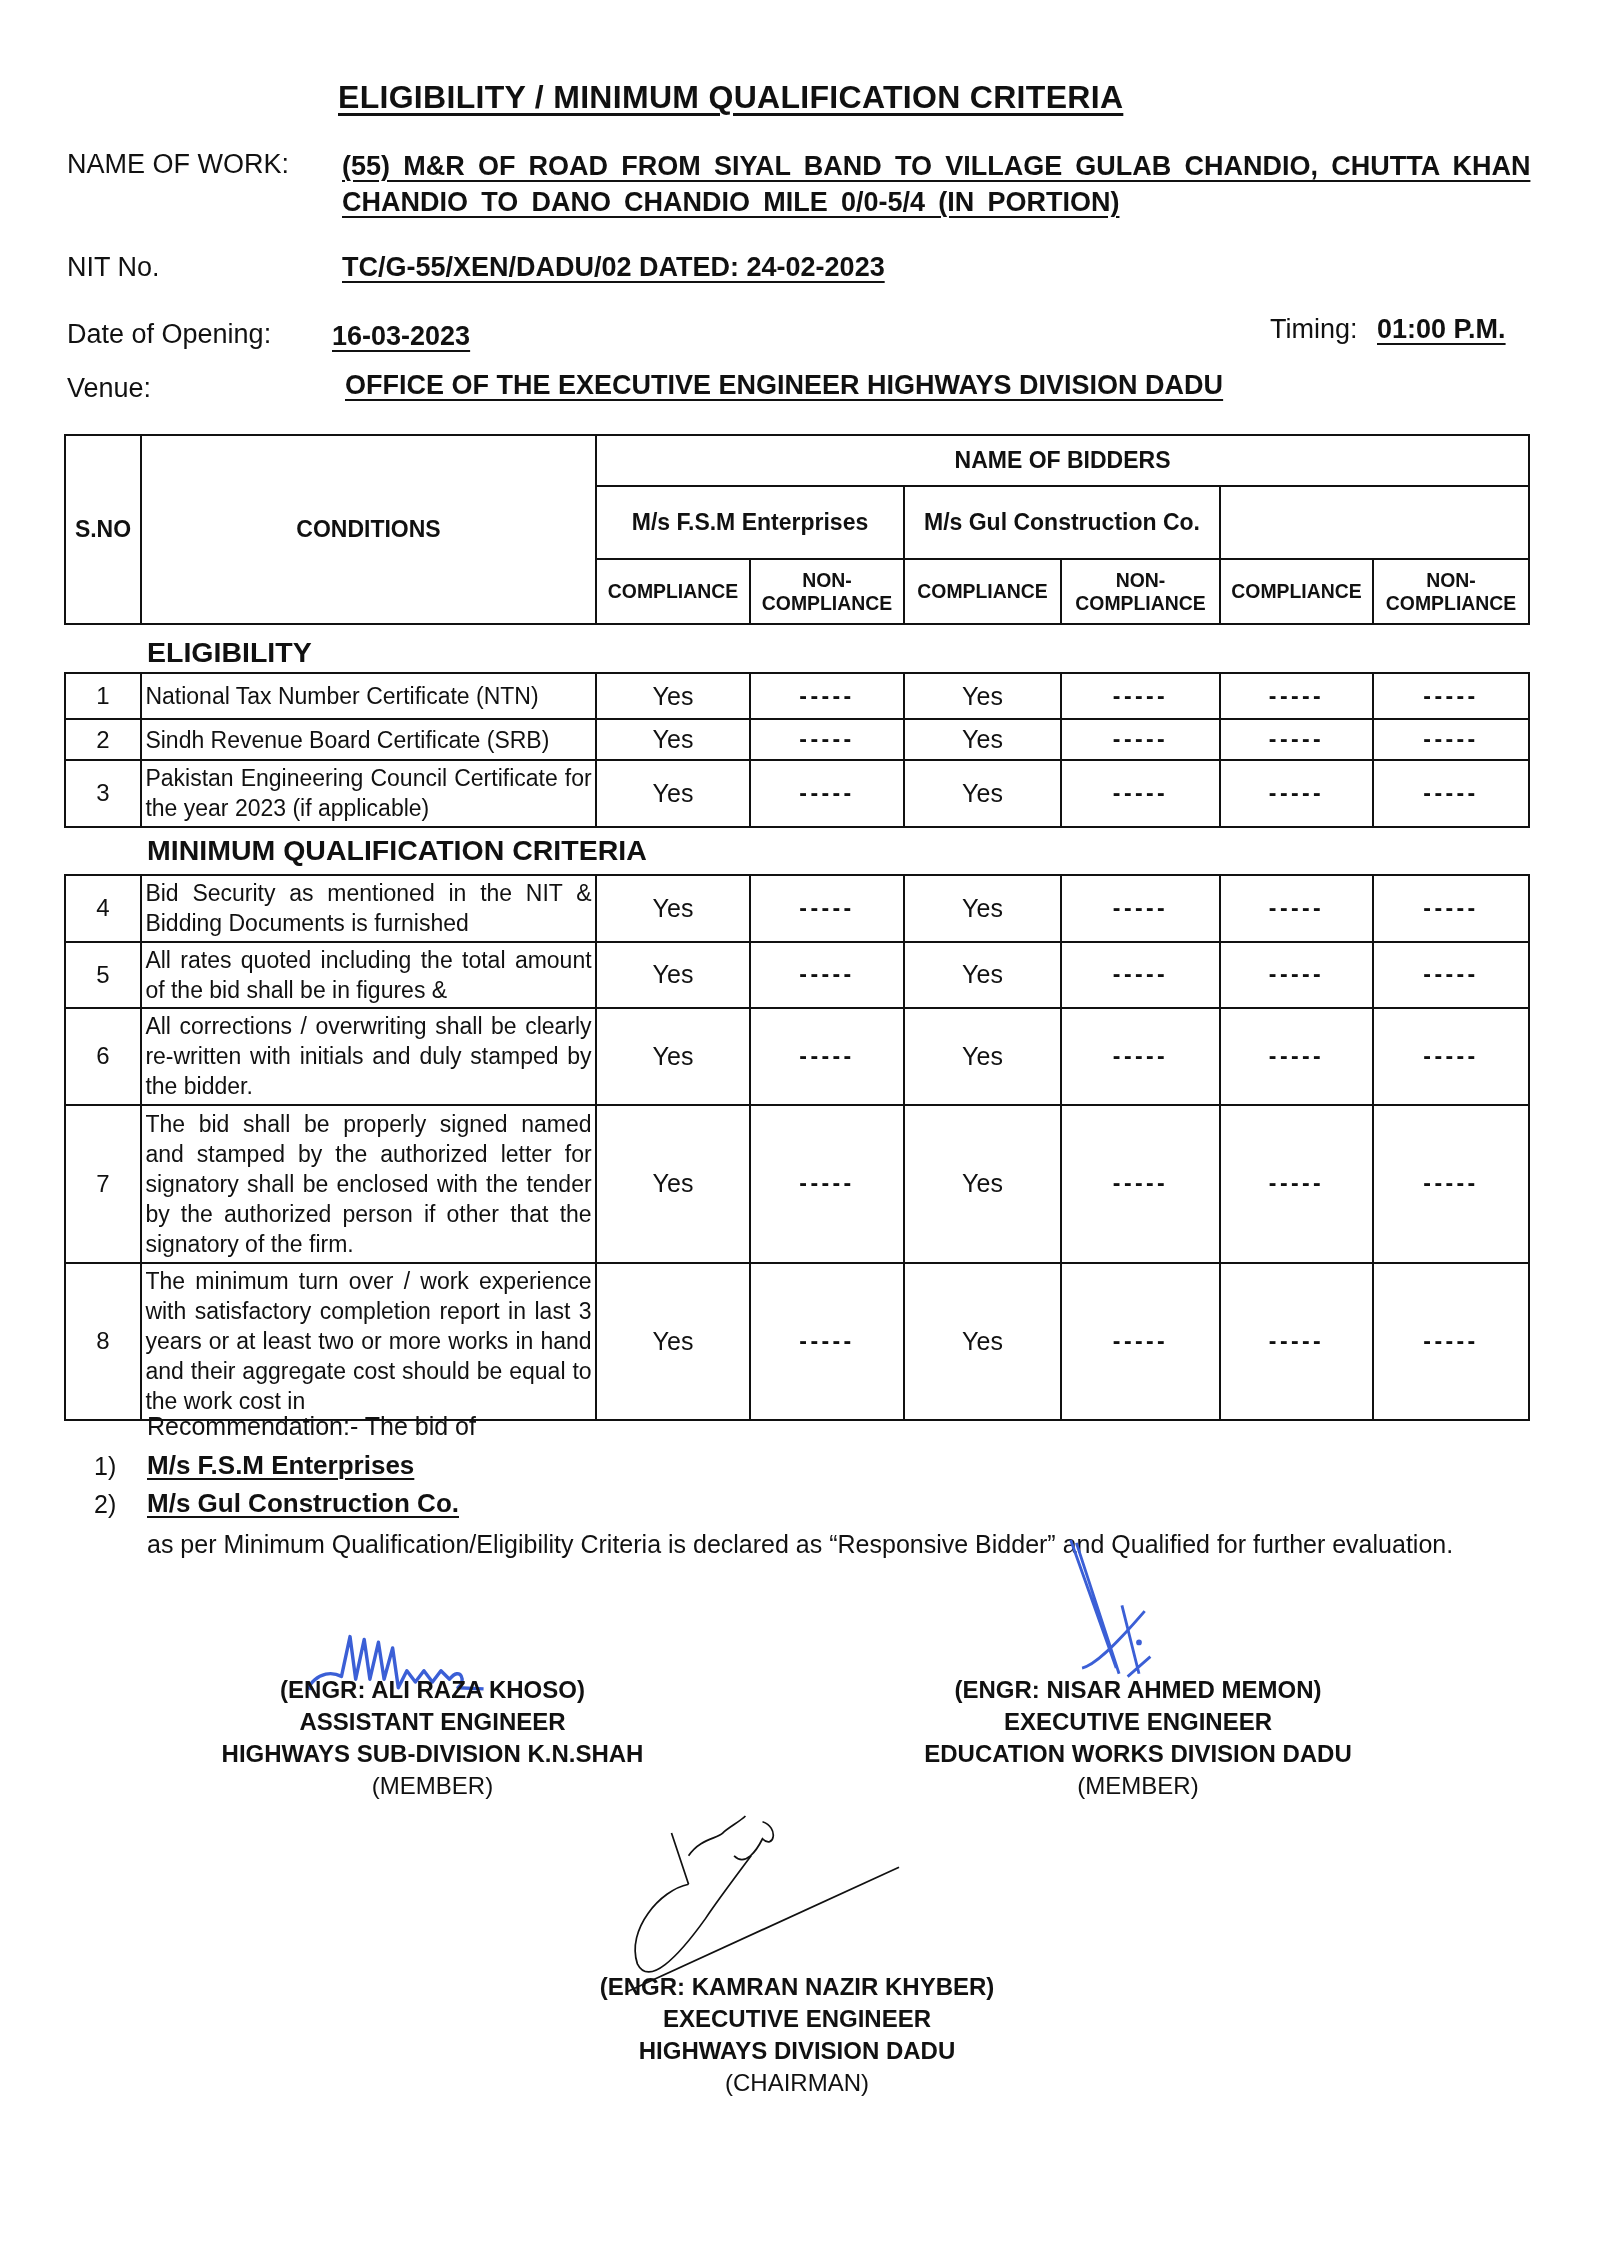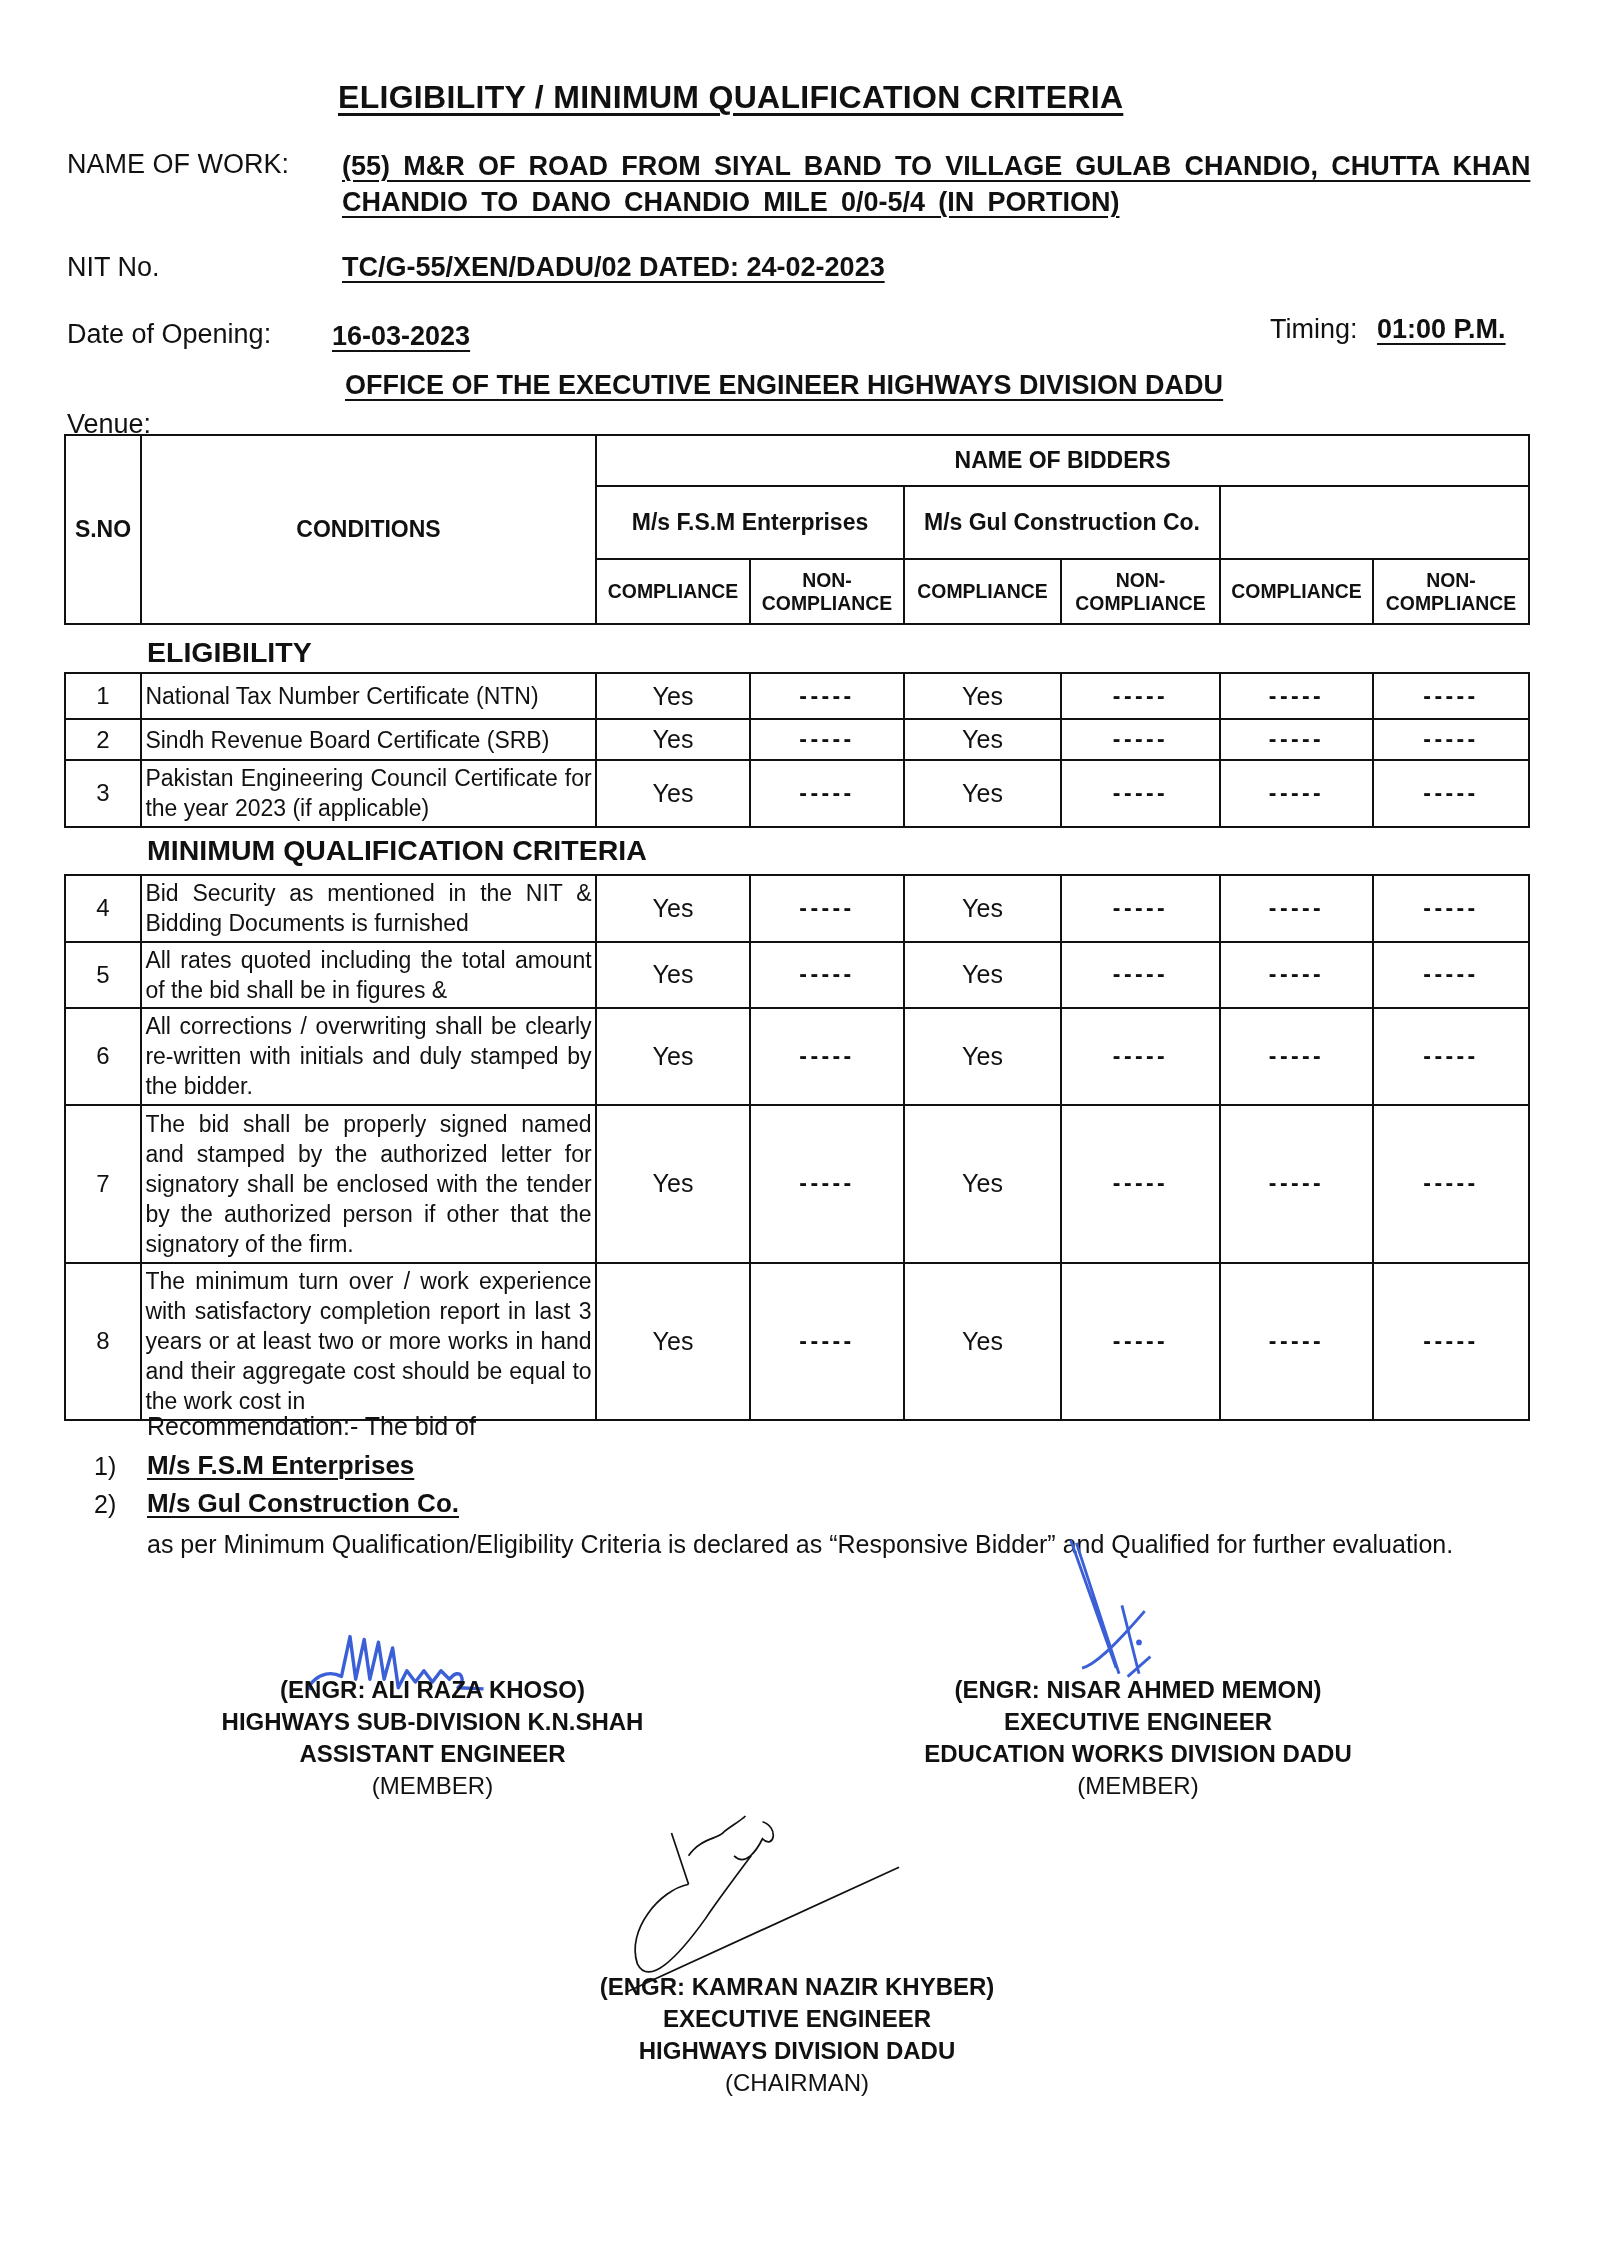--- a/index.html
+++ b/index.html
@@ -33,21 +33,21 @@
 <div class="abs val work-val">(55) M&amp;R OF ROAD FROM SIYAL BAND TO VILLAGE GULAB CHANDIO, CHUTTA KHAN CHANDIO TO DANO CHANDIO MILE 0/0-5/4 (IN PORTION)</div>
 
 <div class="abs lbl" style="left:67px; top:252px;">NIT No.</div>
 <div class="abs val" style="left:342px; top:252px;">TC/G-55/XEN/DADU/02 DATED: 24-02-2023</div>
 
 <div class="abs lbl" style="left:67px; top:319px;">Date of Opening:</div>
 <div class="abs val" style="left:332px; top:321px;">16-03-2023</div>
 <div class="abs lbl" style="left:1270px; top:314px;">Timing:</div>
 <div class="abs val" style="left:1377px; top:314px;">01:00 P.M.</div>
 
-<div class="abs lbl" style="left:67px; top:373px;margin-top:36px;">Venue:</div>
+<div class="abs lbl" style="left:67px; top:373px;">Venue:</div>
 <div class="abs val" style="left:345px; top:370px;">OFFICE OF THE EXECUTIVE ENGINEER HIGHWAYS DIVISION DADU</div>
 
 <table class="grid hdr" style="top:434px; width:1463px;">
   <colgroup>
     <col style="width:76px">
       <col style="width:455px">
     <col style="width:154px">
       <col style="width:154px">
     <col style="width:157px">
       <col style="width:159px">
@@ -195,22 +195,22 @@
 <div class="abs rec-item" style="left:147px; top:1450px;">M/s F.S.M Enterprises</div>
 <div class="abs rec" style="left:94px; top:1490px;">2)</div>
 <div class="abs rec-item" style="left:147px; top:1488px;">M/s Gul Construction Co.</div>
 <div class="abs rec" style="left:147px; top:1530px;">as per Minimum Qualification/Eligibility Criteria is declared as “Responsive Bidder” and Qualified for further evaluation.</div>
 
 <svg class="sig" style="left:296px; top:1625px;" width="216" height="80" viewBox="0 0 380 140">
   <path d="M30 110 C 10 120, 40 70, 80 90 L 95 20 L 105 95 L 120 25 L 130 95 L 145 30 L 155 95 L 170 40 L 180 110 L 195 80 L 210 100 L 225 80 L 240 100 L 255 80 L 270 95 C 290 70, 300 100, 285 110 L 330 112" stroke="#3b5fd6" stroke-width="6" fill="none" stroke-linejoin="round"></path>
 </svg>
 <div class="abs sig-block" style="left:148px; top:1674px; width:569px;">
   <div>(ENGR: ALI RAZA KHOSO)</div>
+  <div>ASSISTANT ENGINEER</div>
   <div>HIGHWAYS SUB-DIVISION K.N.SHAH</div>
-  <div>ASSISTANT ENGINEER</div>
   <div class="role">(MEMBER)</div>
 </div>
 
 <svg class="sig" style="left:1065px; top:1537px;" width="148" height="154" viewBox="0 0 260 270">
   <path d="M10 5 L 90 230 M 20 10 L 95 240" stroke="#3b5fd6" stroke-width="5" fill="none"></path>
   <path d="M30 230 C 50 225, 80 200, 140 130" stroke="#3b5fd6" stroke-width="5" fill="none"></path>
   <path d="M100 120 L 130 240 M 150 210 L 110 245" stroke="#3b5fd6" stroke-width="5" fill="none"></path>
   <circle cx="130" cy="185" r="5" fill="#3b5fd6"></circle>
 </svg>
 <div class="abs sig-block" style="left:882px; top:1674px; width:512px;">

